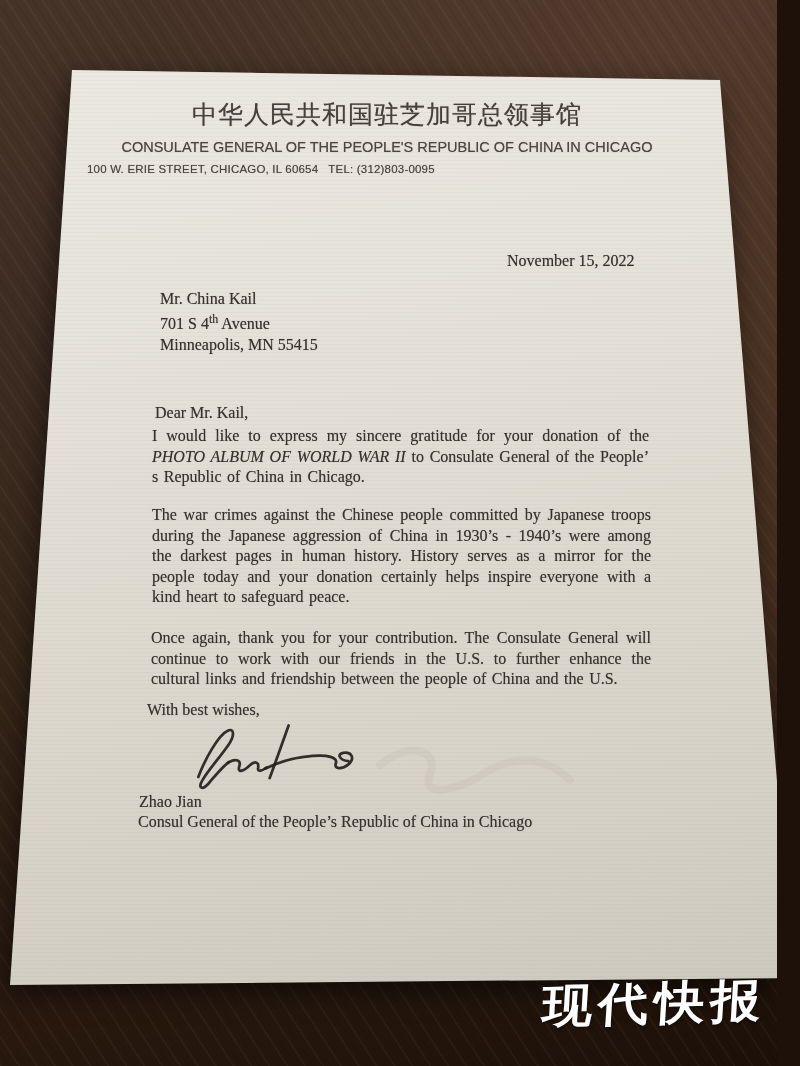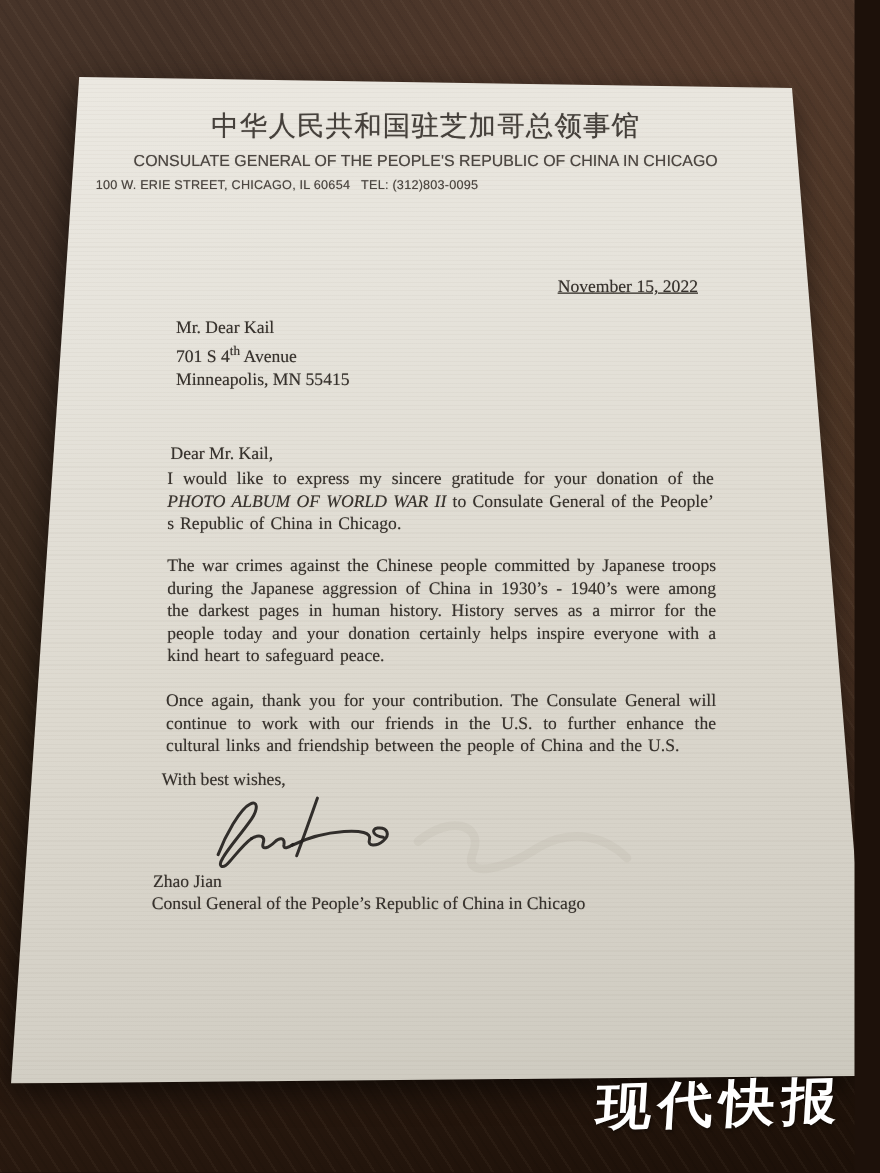--- a/index.html
+++ b/index.html
@@ -31,21 +31,21 @@
           text-shadow:0 0 0.7px rgba(60,54,48,0.55);}
   .abs{position:absolute;}
   .lh-cn{left:87px;top:98px;width:600px;text-align:center;
          font-size:25px;letter-spacing:1px;color:#45403b;}
   .lh-en{left:87px;top:139px;width:600px;text-align:center;
          font-family:"Liberation Sans",sans-serif;font-size:14.5px;
          letter-spacing:0;color:#4c4641;}
   .lh-addr{left:87px;top:163px;width:600px;
          font-family:"Liberation Sans",sans-serif;font-size:11.5px;
          letter-spacing:0.2px;color:#4c4641;}
-  .date{left:507px;top:252px;font-size:16px;text-decoration:underline;}
+  .date{left:507px;top:252px;font-size:16px;}
   .recipient{left:160px;top:288px;font-size:16px;line-height:21px;}
   .recipient sup{font-size:12px;}
   .salutation{left:155px;top:372px;font-size:16px;margin-top:32px;}
   .para{font-size:16px;line-height:20.5px;text-align:justify;word-spacing:1.5px;}
   .p1{left:152px;top:410px;width:497px;}
   .p1 .album{font-style:italic;}
   .p2{left:152px;top:489px;width:499px;}
   .p3{left:151px;top:612px;width:500px;}
   .closing{left:147px;top:701px;font-size:16px;}
   .sig{left:192px;top:722px;width:168px;height:70px;}
@@ -75,21 +75,21 @@
 
   <div class="letter">
 
     <div class="abs lh-cn">中华人民共和国驻芝加哥总领事馆</div>
     <div class="abs lh-en">CONSULATE GENERAL OF THE PEOPLE'S REPUBLIC OF CHINA IN CHICAGO</div>
     <div class="abs lh-addr">100 W. ERIE STREET, CHICAGO, IL 60654&nbsp;&nbsp; TEL: (312)803-0095</div>
 
     <div class="abs date">November 15, 2022</div>
 
     <div class="abs recipient">
-      <div>Mr. Dear Kail</div>
+      <div>Mr. China Kail</div>
       <div><span>701 S 4</span><sup>th</sup><span> Avenue</span></div>
       <div>Minneapolis, MN 55415</div>
     </div>
 
     <div class="abs salutation">Dear Mr. Kail,</div>
 
     <p class="abs para p1"><span>I would like to express my sincere gratitude for your donation of the </span><span class="album">PHOTO ALBUM OF WORLD WAR II</span><span> to Consulate General of the People’ s Republic of China in Chicago.</span></p>
 
     <p class="abs para p2">The war crimes against the Chinese people committed by Japanese troops during the Japanese aggression of China in 1930’s - 1940’s were among the darkest pages in human history. History serves as a mirror for the people today and your donation certainly helps inspire everyone with a kind heart to safeguard peace.</p>
 

